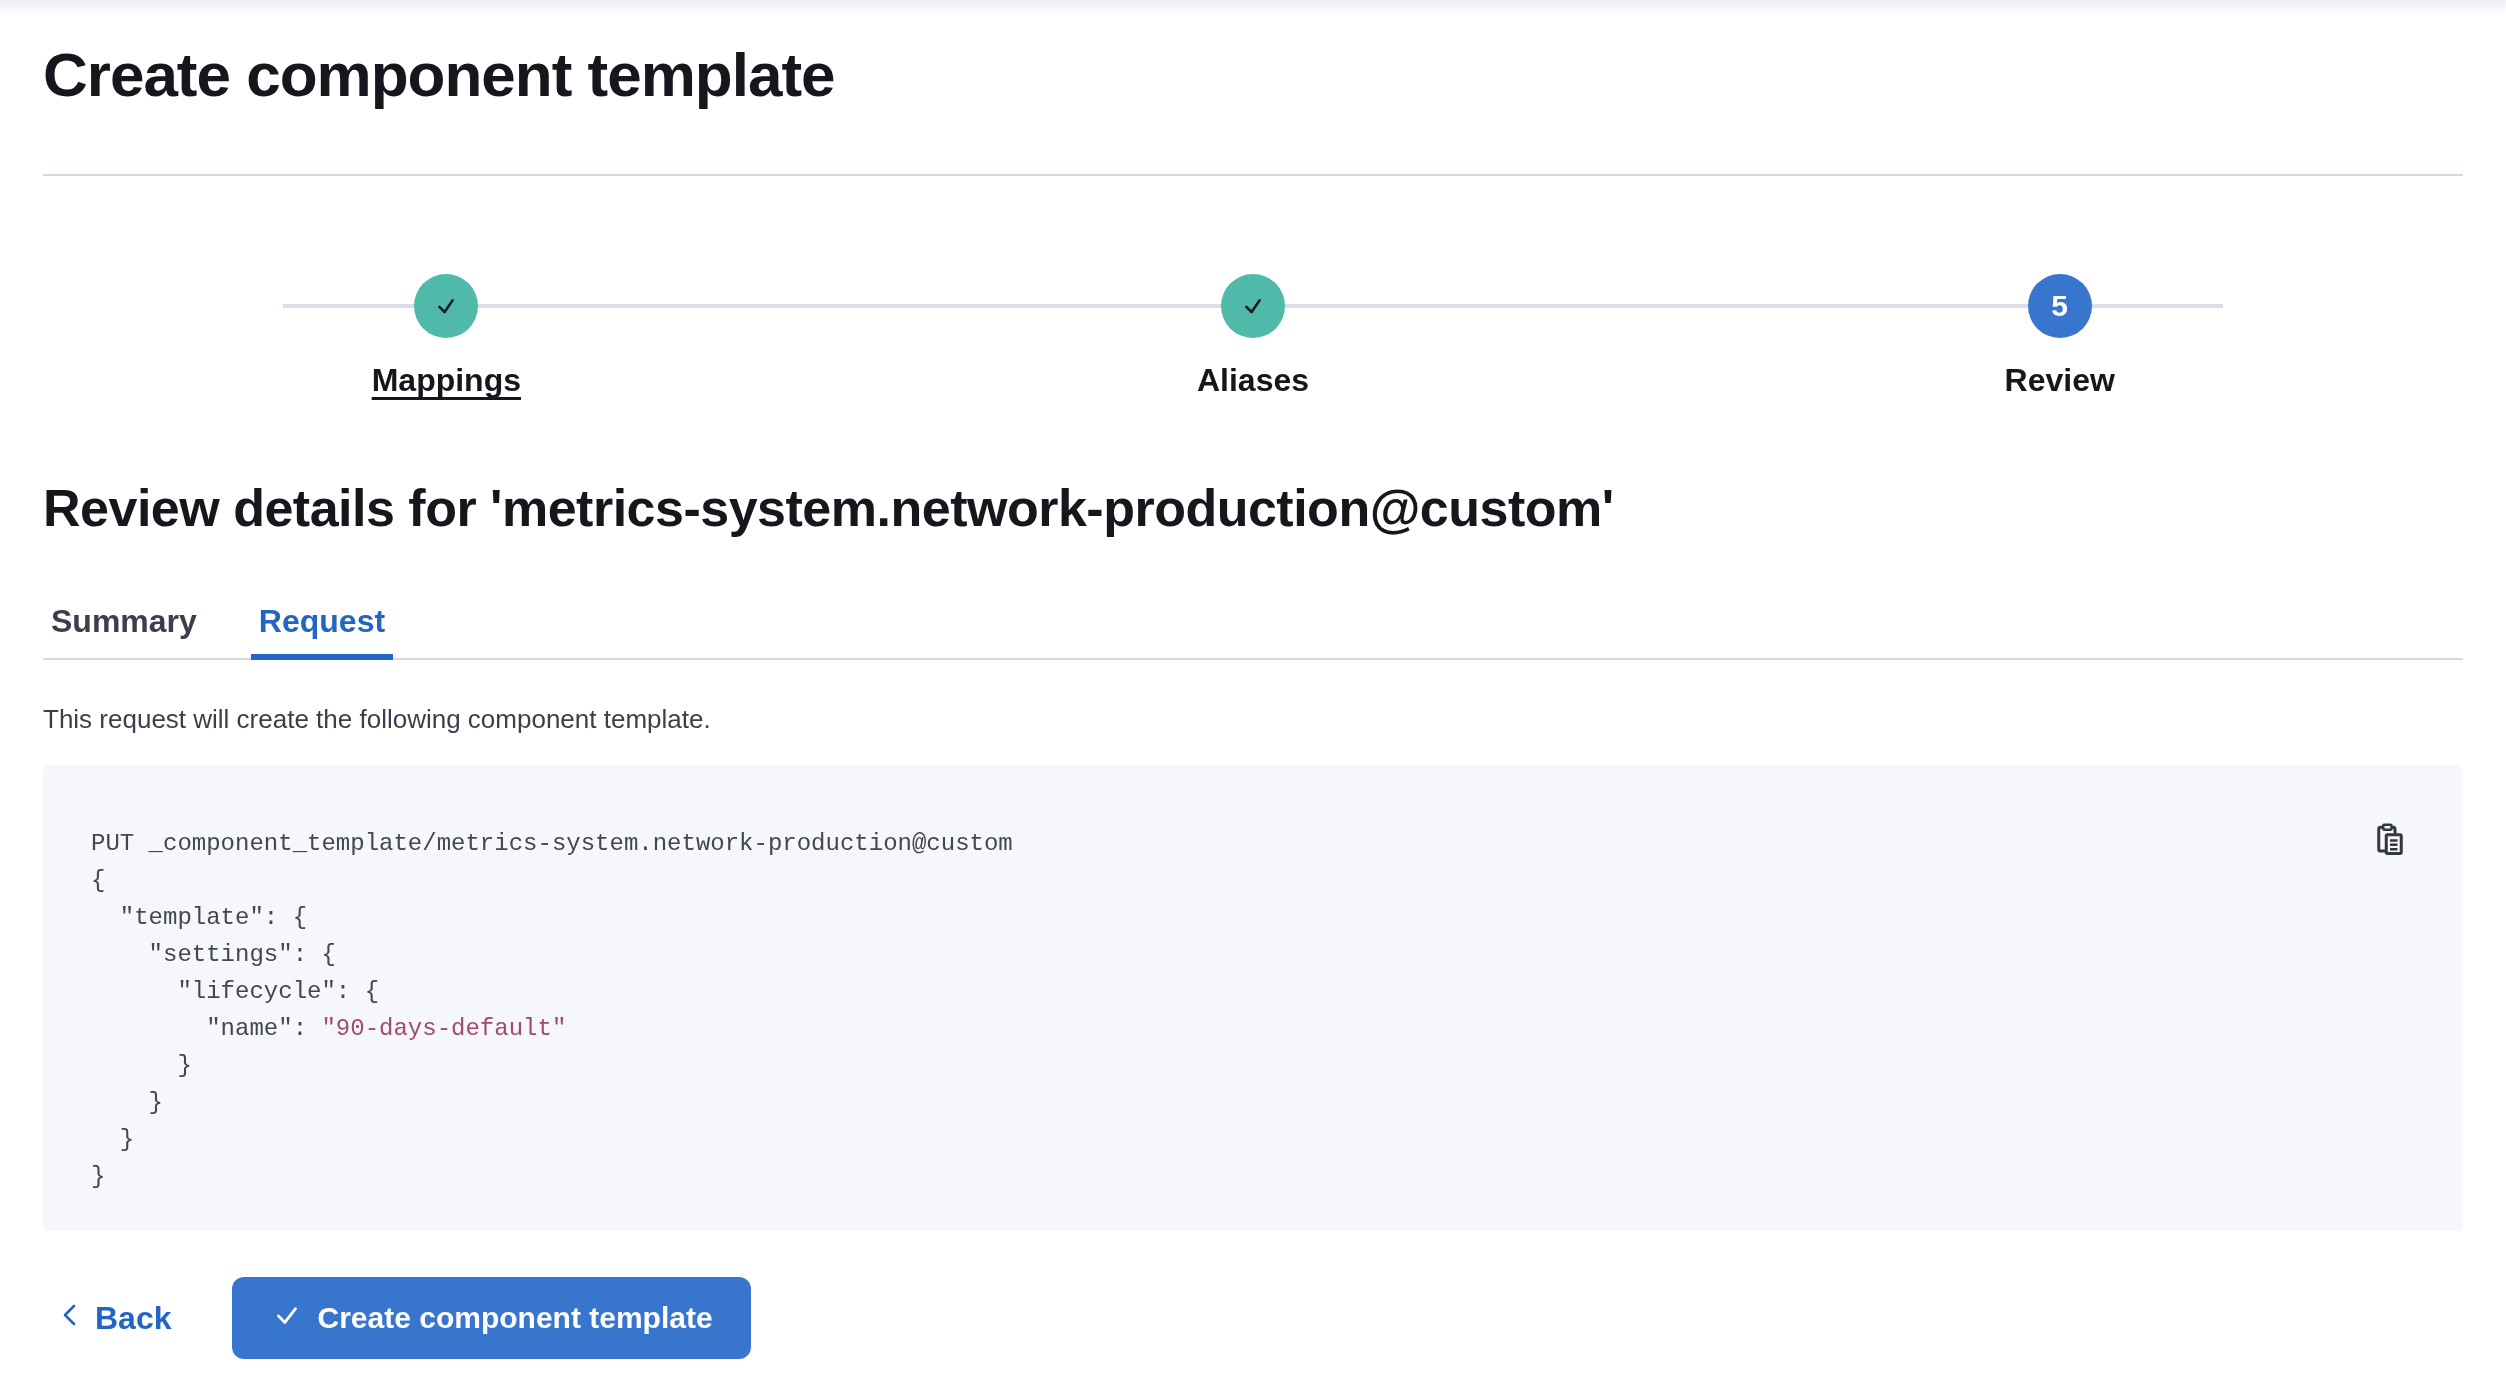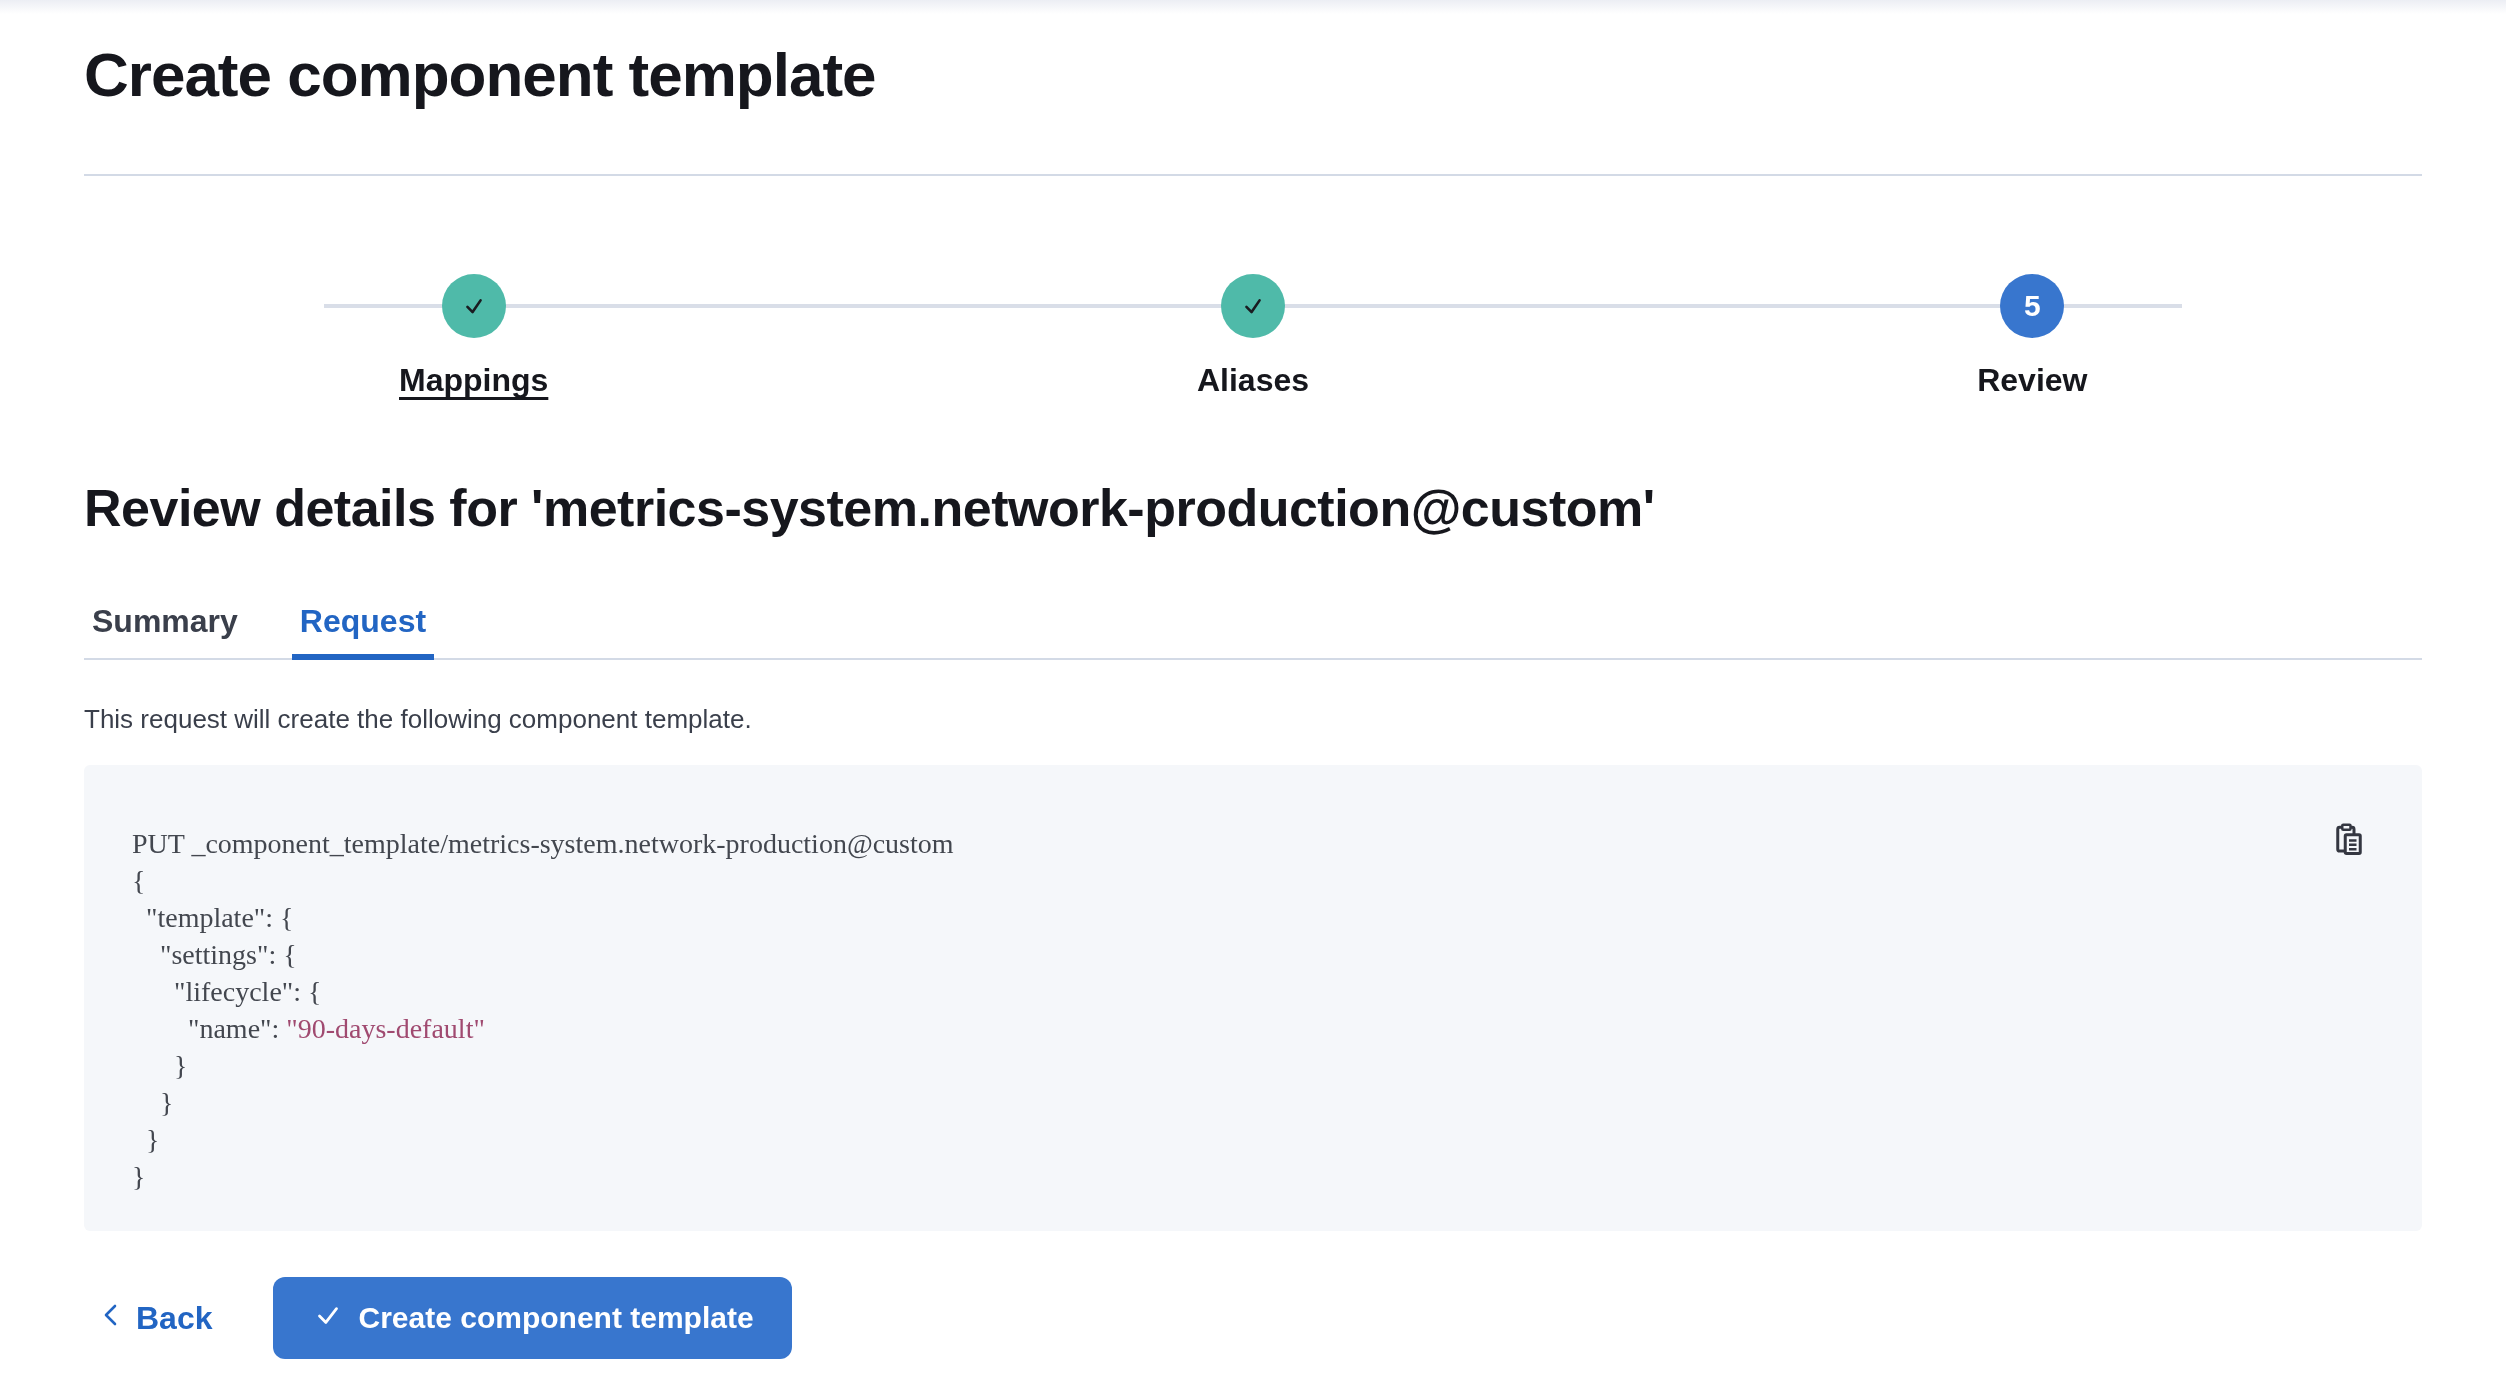--- a/index.html
+++ b/index.html
@@ -15,21 +15,21 @@
     --codestring:#A04A70;
     --icon:#343741;
   }
   *{box-sizing:border-box;}
   html,body{margin:0;padding:0;}
   body{
     width:2506px;height:1388px;overflow:hidden;background:#fff;
     font-family:"Liberation Sans",sans-serif;color:var(--body);
   }
   .top-fade{height:14px;background:linear-gradient(180deg,#ECEEF4 0%,rgba(255,255,255,0) 100%);}
-  .content{padding:0 84px;}
+  .content{padding:0 43px;}
 
   h1{margin:24px 0 0;font-size:62px;line-height:1.2;font-weight:700;letter-spacing:-1px;color:var(--heading);}
   .title-rule{border:none;border-top:2px solid var(--divider);margin:62px 0 0;}
 
   .stepper{position:relative;display:flex;margin-top:98px;}
   .stepper .track{position:absolute;top:30px;left:240px;right:240px;height:4px;background:var(--track);}
   .step{flex:1;display:flex;flex-direction:column;align-items:center;position:relative;}
   .step-circle{width:64px;height:64px;border-radius:50%;display:flex;align-items:center;justify-content:center;}
   .step-circle.complete{background:var(--teal);}
   .step-circle.current{background:var(--blue);}
@@ -41,21 +41,21 @@
   h2{margin:80px 0 0;font-size:52px;line-height:1.15;font-weight:700;letter-spacing:-0.5px;color:var(--heading);}
 
   .tabs{display:flex;gap:46px;margin-top:64px;border-bottom:2px solid var(--divider);}
   .tab{position:relative;padding:0 8px 18px;font-size:32px;font-weight:600;color:var(--body);cursor:pointer;}
   .tab.active{color:var(--link);}
   .tab.active::after{content:"";position:absolute;left:0;right:0;bottom:-2px;height:6px;background:var(--link);}
 
   .desc{margin:42px 0 0;font-size:26px;line-height:1.35;color:var(--body);}
 
   .code-block{position:relative;margin-top:28px;background:var(--codebg);border-radius:6px;padding:60px 120px 36px 48px;}
-  .code-line{font-family:Liberation Serif, serif;font-size:28px;line-height:37px;white-space:pre;color:var(--codetext);}
+  .code-line{font-family:Liberation Mono, monospace;font-size:24px;line-height:37px;white-space:pre;color:var(--codetext);}
   .tok-string{color:var(--codestring);}
   .copy-btn{position:absolute;top:54px;right:50px;width:46px;height:46px;background:none;border:none;padding:2px;cursor:pointer;display:flex;align-items:center;justify-content:center;}
 
   .footer{display:flex;align-items:center;gap:60px;margin-top:46px;}
   .back-btn{display:flex;align-items:center;gap:10px;background:none;border:none;padding:0 0 0 14px;
     color:var(--link);font-size:32px;font-weight:700;font-family:inherit;cursor:pointer;}
   .primary-btn{display:flex;align-items:center;gap:14px;background:var(--blue);color:#fff;border:none;
     border-radius:12px;height:82px;padding:0 38px;font-size:30px;font-weight:600;font-family:inherit;cursor:pointer;}
 </style>
 </head>

